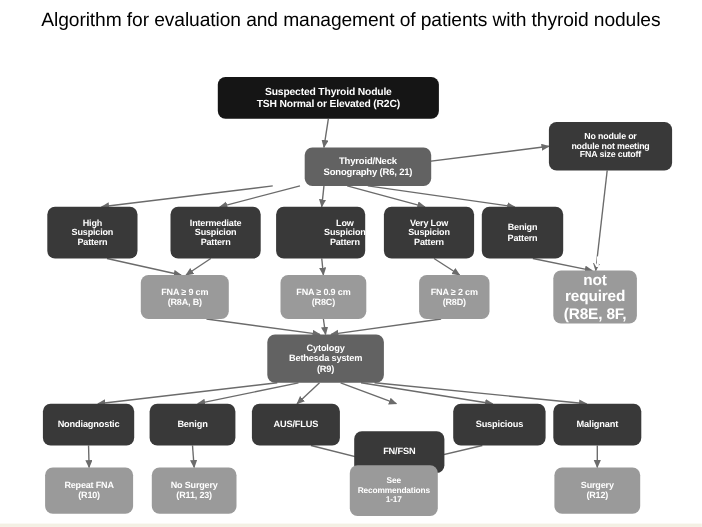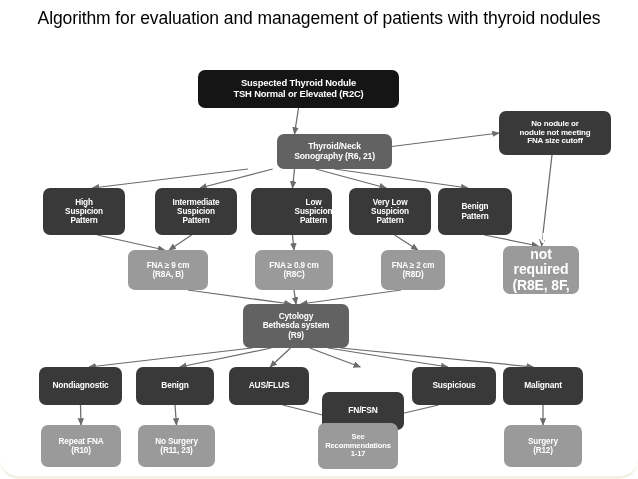--- a/index.html
+++ b/index.html
@@ -67,21 +67,21 @@
     z-index: 5;
   }
   .n-black  { background: #151515; }
   .n-dark   { background: #393939; }
   .n-mid    { background: #626262; }
   .n-light  { background: #9a9a9a; }
 </style>
 </head>
 <body>
 
-<div id="slide" style="border-bottom-color: rgb(243, 240, 228); border-radius: 19px;">
+<div id="slide" style="border-bottom-color: rgb(243, 240, 228);">
 
   <div id="title">Algorithm for evaluation and management of patients with thyroid nodules</div>
 
   <div id="canvas">
     <svg id="edges" viewBox="0 0 638 418" preserveAspectRatio="none">
       <defs>
         <marker id="arrowhead" markerWidth="7" markerHeight="7" refX="5.4" refY="2.6" orient="auto" markerUnits="strokeWidth">
           <path d="M0,0 L6,2.6 L0,5.2 z" fill="#6b6b6b"></path>
         </marker>
       </defs>

